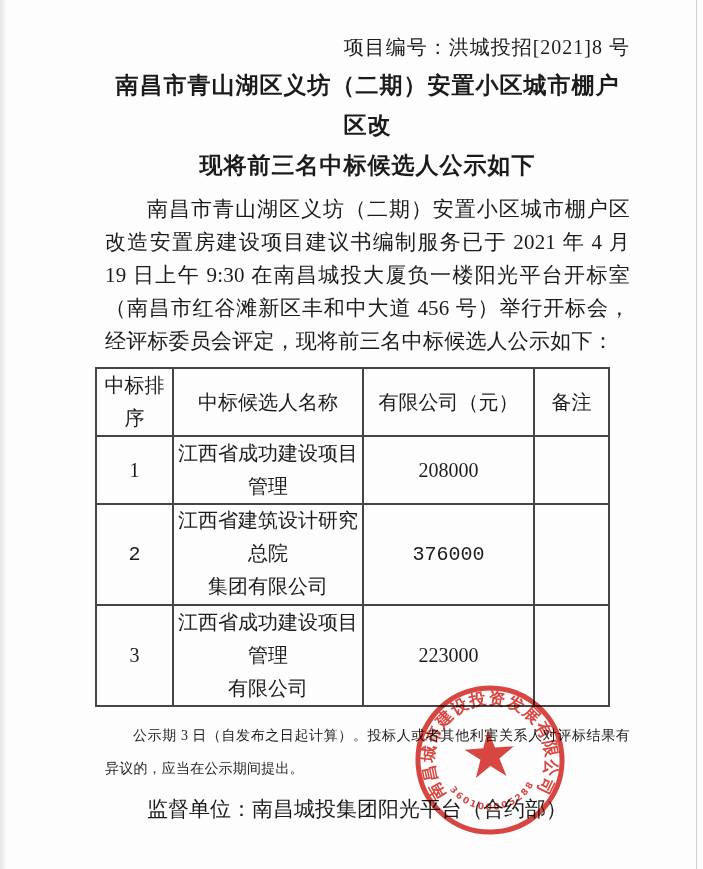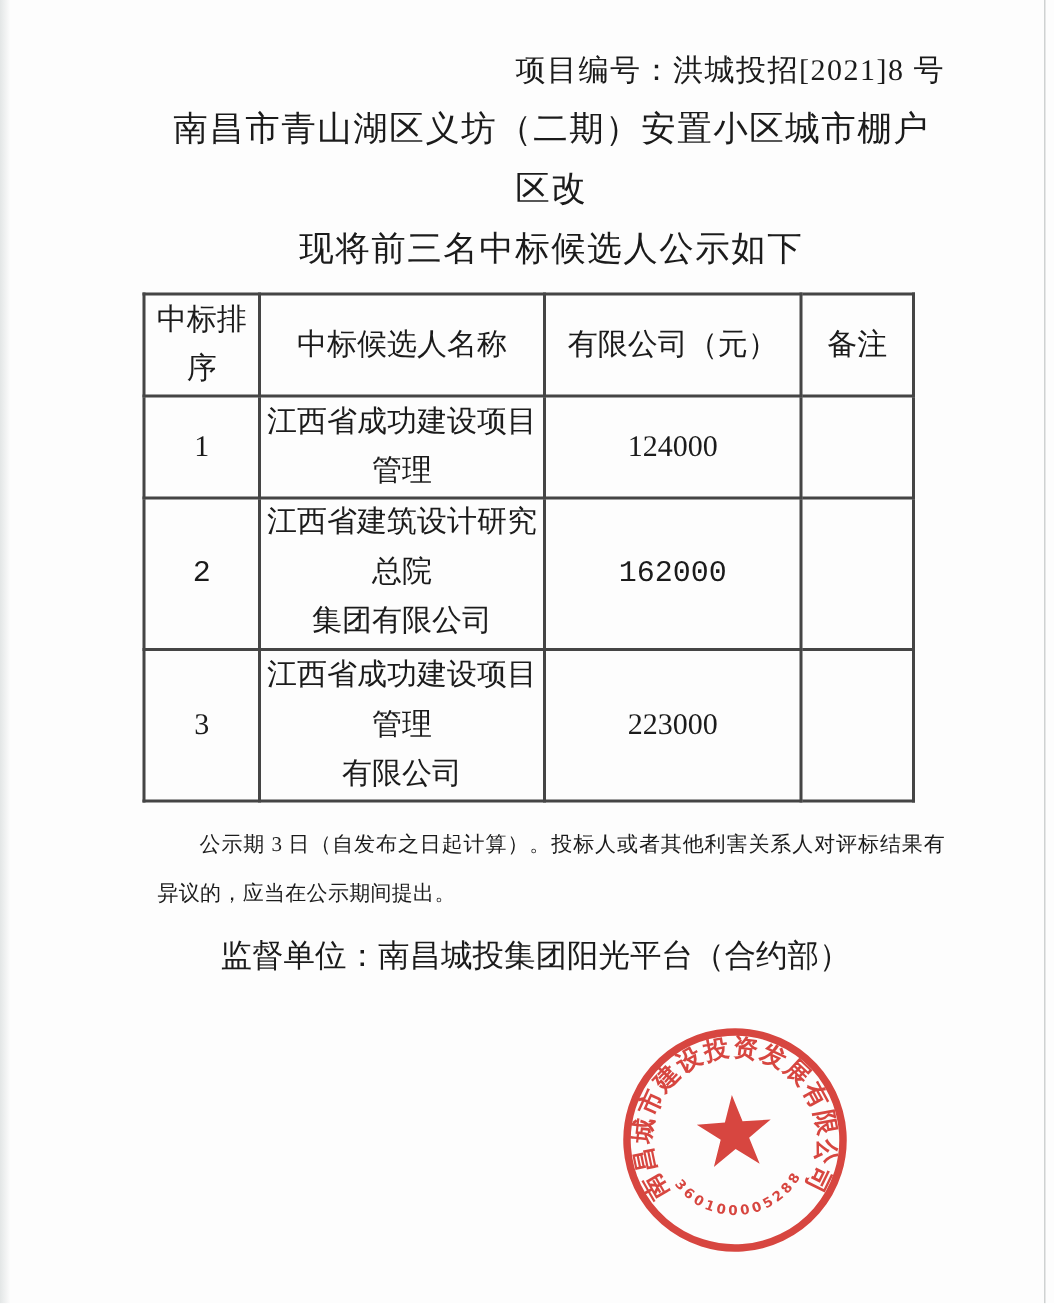--- a/index.html
+++ b/index.html
@@ -26,21 +26,21 @@
   .proj-no{
     text-align:right;
     font-size:20px;
     line-height:26px;
     letter-spacing:1px;
   }
   .title{
     margin-top:6px;
     text-align:center;
     font-size:23px;
-    font-weight:normal;
+    font-weight:bold;
     line-height:40px;
     letter-spacing:1px;
   }
   .body-par{
     margin:7px 0 0 0;
     font-size:21px;
     line-height:33px;
     text-align:justify;
     text-indent:2em;
     letter-spacing:0.2px;
@@ -99,46 +99,47 @@
 
   <div class="content">
 
     <div class="proj-no">项目编号：洪城投招[2021]8 号</div>
 
     <div class="title">
       <div>南昌市青山湖区义坊（二期）安置小区城市棚户区改</div>
       <div>现将前三名中标候选人公示如下</div>
     </div>
 
+    <p class="body-par">南昌市青山湖区义坊（二期）安置小区城市棚户区改造安置房建设项目建议书编制服务已于 2021 年 4 月 19 日上午 9:30 在南昌城投大厦负一楼阳光平台开标室（南昌市红谷滩新区丰和中大道 456 号）举行开标会，经评标委员会评定，现将前三名中标候选人公示如下：</p>
 
     <table class="candidates">
       <colgroup>
         <col style="width:77px">
         <col style="width:190px">
         <col style="width:171px">
         <col style="width:75px">
       </colgroup>
       <tbody>
           <tr class="h-row">
         <th>中标排序</th>
         <th>中标候选人名称</th>
         <th>有限公司（元）</th>
         <th>备注</th>
       </tr>
       <tr class="r1">
         <td>1</td>
         <td class="name-cell">江西省成功建设项目管理</td>
-        <td>124000</td>
+        <td>208000</td>
         <td></td>
       </tr>
       <tr class="r2">
         <td>2</td>
         <td class="name-cell">江西省建筑设计研究总院
 集团有限公司</td>
-        <td>162000</td>
+        <td>376000</td>
         <td></td>
       </tr>
       <tr class="r3">
         <td>3</td>
         <td class="name-cell">江西省成功建设项目管理
 有限公司</td>
         <td>223000</td>
         <td></td>
       </tr>
     </tbody>

